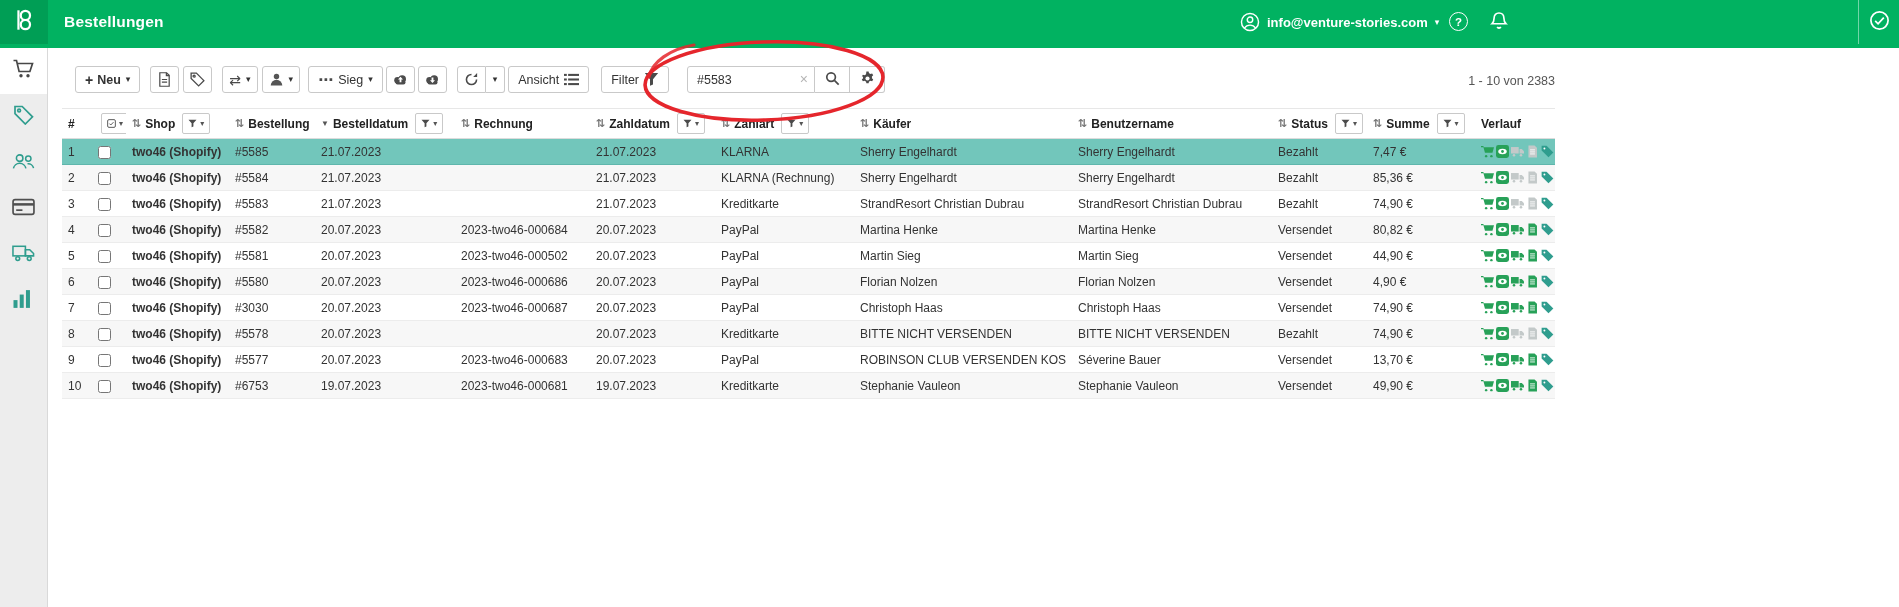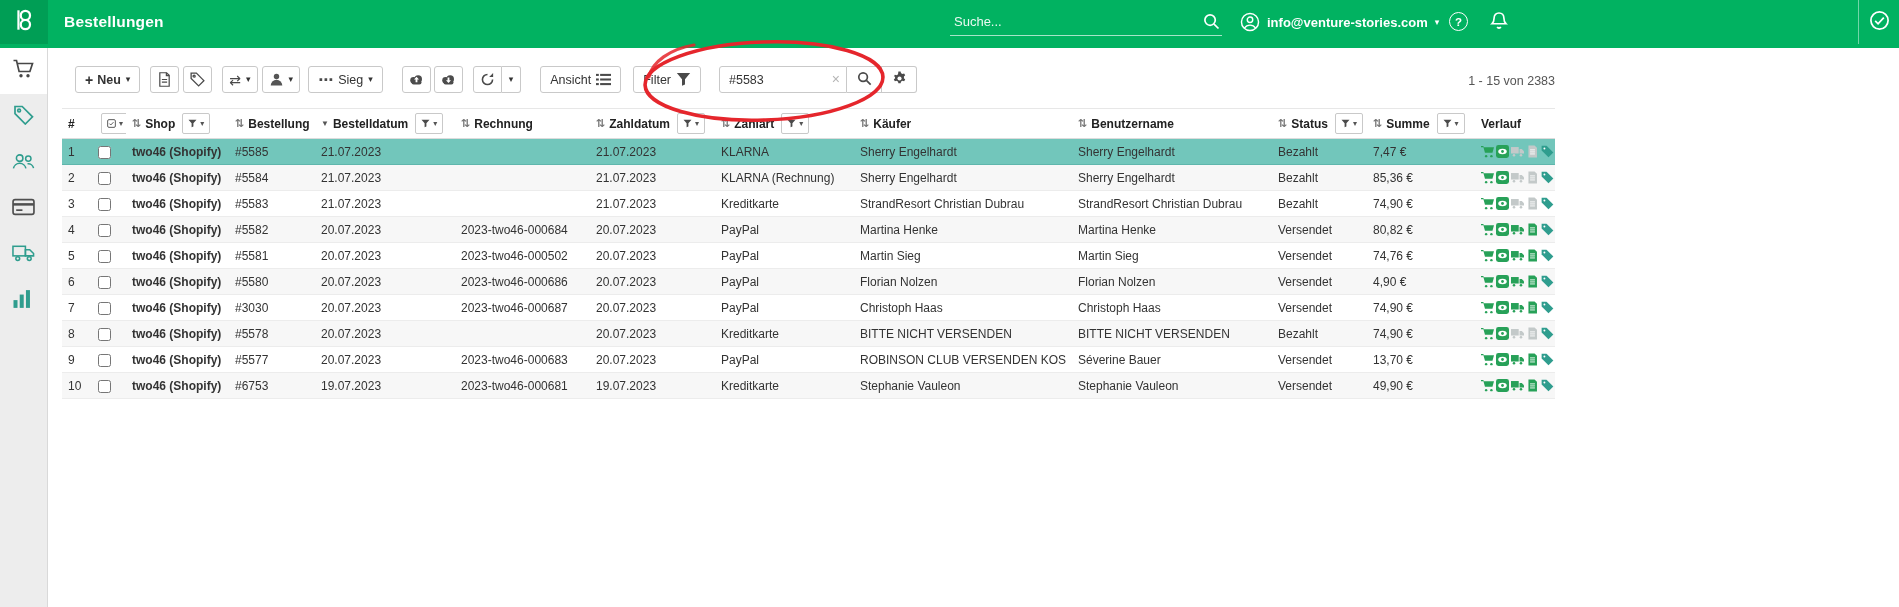--- a/index.html
+++ b/index.html
@@ -39,21 +39,21 @@
 .toolbar{position:absolute;left:26px;top:22px;height:27px;display:flex;align-items:center}
 .tbtn{height:27px;display:inline-flex;align-items:center;gap:5px;padding:0 9px;background:#fff;border:1px solid #c9c9c9;border-radius:3px;font-size:12.5px;color:#333;font-family:inherit;cursor:pointer;white-space:nowrap}
 .tbtn b{font-weight:bold}
 .icon-btn{padding:0 6px}
 .tbtn svg{width:15px;height:15px;display:block}
 .plus-glyph{font-weight:bold;font-size:14px;margin-right:-1px}
 .swap-glyph{font-size:14px;line-height:1;color:#4a4a4a}
 .ellipsis-glyph{font-size:15px;font-weight:bold;line-height:1;color:#4a4a4a}
 .split-main{border-top-right-radius:0;border-bottom-right-radius:0}
 .split-caret{border-left:0;border-top-left-radius:0;border-bottom-left-radius:0;padding:0 7px}
-.ml4{margin-left:4px}.ml3{margin-left:3px}.ml8{margin-left:8px}.ml10{margin-left:10px}.ml12{margin-left:12px}.ml16{margin-left:19px}
+.ml4{margin-left:4px}.ml3{margin-left:3px}.ml8{margin-left:8px}.ml10{margin-left:10px}.ml12{margin-left:12px}.ml16{margin-left:3px}
 .search-group{display:flex;align-items:center;margin-left:18px}
 .sg-input-wrap{position:relative}
 .sg-input-wrap input{width:128px;height:27px;border:1px solid #c9c9c9;border-radius:3px 0 0 3px;padding:0 22px 0 9px;font-size:12.5px;color:#333;outline:none;font-family:inherit}
 .sg-clear{position:absolute;right:7px;top:6px;color:#b5b5b5;font-size:14px;line-height:1;cursor:pointer}
 .sg-btn{height:27px;width:35px;display:flex;align-items:center;justify-content:center;background:#fff;border:1px solid #c9c9c9;border-left:0;cursor:pointer}
 .sg-btn.last{border-radius:0 3px 3px 0}
 .sg-btn svg{width:15px;height:15px}
 .pagination{position:absolute;left:1380px;top:30px;width:126px;text-align:right;font-size:12.5px;color:#555}
 
 
@@ -91,29 +91,20 @@
     <span>
       <svg viewBox="0 0 26 26" fill="none" stroke="#fff" stroke-width="2.4">
           <path d="M7 2.5v21"></path>
           <circle cx="14.5" cy="8" r="5"></circle>
           <circle cx="14.5" cy="18" r="5"></circle>
         </svg>
     </span>
   </div>
   <div class="topbar-title">Bestellungen</div>
 
-  <div class="topbar-search">
-    <input type="text" placeholder="Suche..." style="">
-    <span class="tsearch-icon">
-      <svg viewBox="0 0 18 18" fill="none" stroke="#fff" stroke-width="1.8">
-          <circle cx="7.5" cy="7.5" r="5.5"></circle>
-          <path d="M11.7 11.7l4.7 4.7"></path>
-        </svg>
-    </span>
-  </div>
 
   <div class="account">
     <span class="avatar-icon">
       <svg viewBox="0 0 22 22" fill="none" stroke="#fff" stroke-width="1.6">
           <circle cx="11" cy="11" r="9.4"></circle>
           <circle cx="11" cy="8.6" r="3"></circle>
           <path d="M4.8 17.8a7.4 7.4 0 0112.4 0"></path>
         </svg>
     </span>
     <span>info@venture-stories.com</span>
@@ -317,21 +308,21 @@
       </button>
       <button class="sg-btn last">
         <span><svg viewBox="0 0 16 16" fill="#4a4a4a">
               <path d="M6.8.5h2.4l.4 1.8a6 6 0 011.5.9l1.8-.6 1.2 2-1.4 1.3a6 6 0 010 1.8l1.4 1.3-1.2 2-1.8-.6a6 6 0 01-1.5.9l-.4 1.8H6.8l-.4-1.8a6 6 0 01-1.5-.9l-1.8.6-1.2-2 1.4-1.3a6 6 0 010-1.8L1.9 5.9l1.2-2 1.8.6a6 6 0 011.5-.9z"></path>
               <circle cx="8" cy="8" r="2.2" fill="#fff"></circle>
             </svg></span>
       </button>
     </div>
   </div>
 
-  <div class="pagination">1 - 15 von 2383</div>
+  <div class="pagination">1 - 10 von 2383</div>
 
   <table class="orders-table">
     <colgroup>
       <col style="width:30px">
         <col style="width:34px">
         <col style="width:103px">
         <col style="width:86px">
         <col style="width:140px">
         <col style="width:135px">
         <col style="width:125px">
@@ -681,21 +672,21 @@
     <td class="c-check"><input type="checkbox" class="rowcb" style=""></td>
     <td class="c-shop">two46 (Shopify)</td>
     <td class="c-order">#5581</td>
     <td>20.07.2023</td>
     <td>2023-two46-000502</td>
     <td>20.07.2023</td>
     <td>PayPal</td>
     <td>Martin Sieg</td>
     <td>Martin Sieg</td>
     <td>Versendet</td>
-    <td>74,76 €</td>
+    <td>44,90 €</td>
     <td>
       <span class="verlauf-icons">
         <span class="ic ic-cart">
                 <svg viewBox="0 0 16 16" fill="currentColor">
                   <path d="M0 1.2h2.9l.5 1.7H16l-1.9 6.6H4.9L3 2.7H0z"></path>
                   <circle cx="6.3" cy="13.7" r="1.5"></circle>
                   <circle cx="12.8" cy="13.7" r="1.5"></circle>
                 </svg>
               </span>
         <span class="ic ic-eye">

